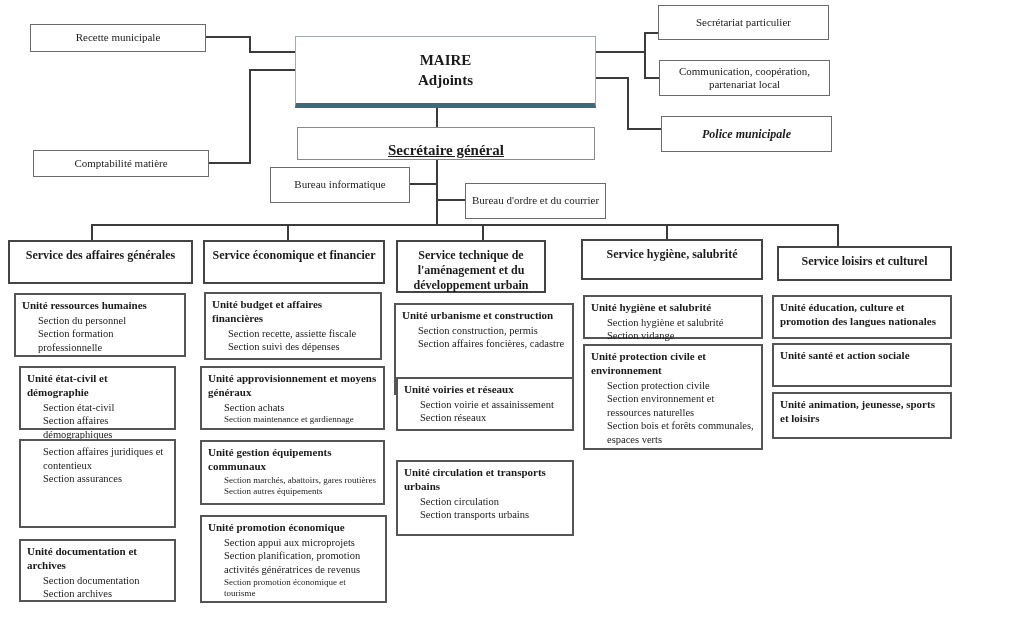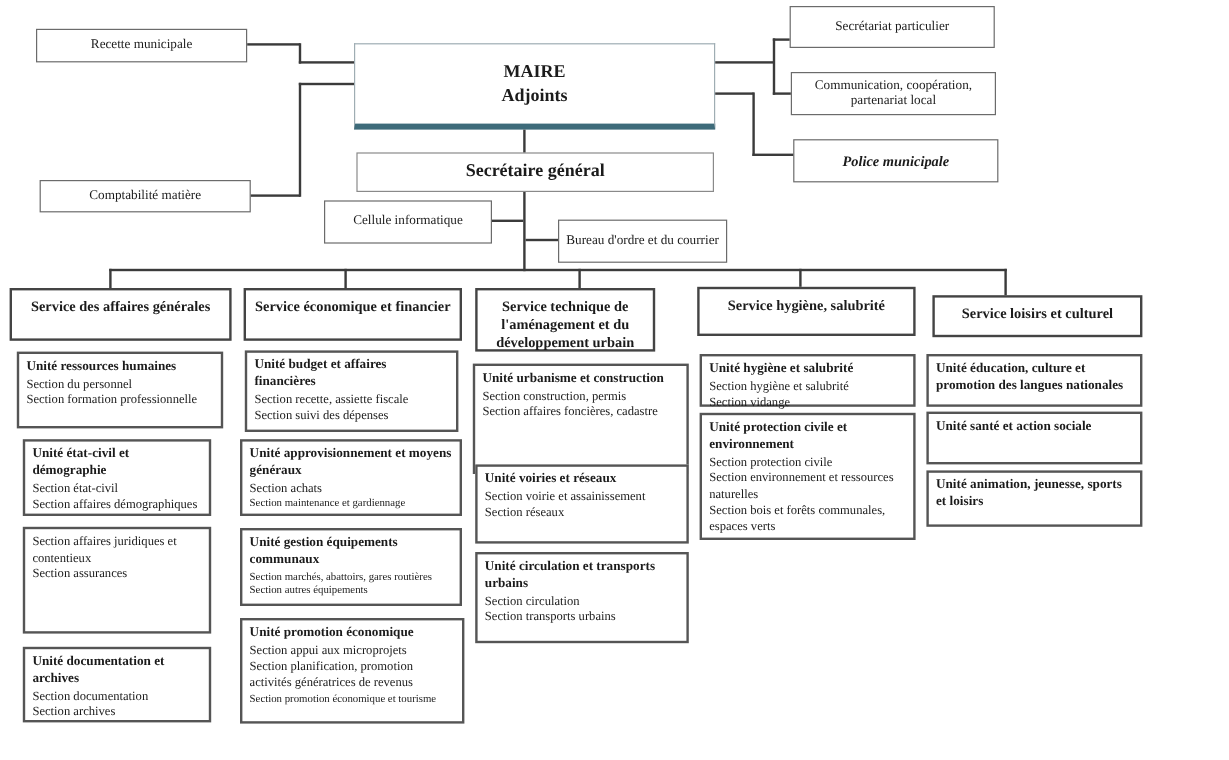--- a/index.html
+++ b/index.html
@@ -16,30 +16,30 @@
   .topbox{
     display:flex;align-items:center;justify-content:center;
     text-align:center;font-size:11px;line-height:1.2;padding:2px 4px;
   }
   .maire{
     border:1px solid #9fadb3;border-bottom:5px solid #3e6b7a;
     display:flex;flex-direction:column;align-items:center;justify-content:center;
     font-weight:bold;font-size:15px;line-height:1.35;
   }
   .sg{
-    border:1px solid #8a8a8a;display:flex;align-items:center;justify-content:center;
-    font-weight:bold;font-size:15px;
+    border:1px solid #8a8a8a;display:flex;align-items:flex-end;justify-content:center;
+    font-weight:bold;font-size:15px;text-decoration:underline;
   }
   .hdr{
     font-weight:bold;font-size:12px;text-align:center;
     padding:6px 6px 0 6px;line-height:1.25;border-color:#444;
   }
   .unit{padding:4px 6px;font-size:10.5px;line-height:1.3;border-color:#555;}
   .unit .t{font-weight:bold;font-size:11px;line-height:1.25;margin-bottom:1px;}
-  .unit .s{font-size:10.5px;}
+  .unit .s{font-size:10.5px;margin-left:16px;}
   .unit .s.small{font-size:9px;}
   .bold{font-weight:bold;font-size:12px;font-style:italic;}
   .line{position:absolute;background:#3b3b3b;}
 </style>
 </head>
 <body>
 
 <div class="box thin topbox" style="left:30px;top:24px;width:176px;height:28px">
   <span>Recette municipale</span>
 </div>
@@ -63,21 +63,21 @@
 
 <div class="box thin topbox bold" style="left:661px;top:116px;width:171px;height:36px">
   <span>Police municipale</span>
 </div>
 
 <div class="box sg" style="left:297px;top:127px;width:298px;height:33px">
   <span>Secrétaire général</span>
 </div>
 
 <div class="box thin topbox" style="left:270px;top:167px;width:140px;height:36px">
-  <span>Cellule informatique</span>
+  <span>Bureau informatique</span>
 </div>
 
 <div class="box thin topbox" style="left:465px;top:183px;width:141px;height:36px">
   <span>Bureau d'ordre et du courrier</span>
 </div>
 
 <div class="box hdr" style="left:8px;top:240px;width:185px;height:44px">
   <span>Service des affaires générales</span>
 </div>
 <div class="box hdr" style="left:203px;top:240px;width:182px;height:44px">
@@ -133,21 +133,21 @@
   <div class="s">Section appui aux microprojets</div>
   <div class="s">Section planification, promotion activités génératrices de revenus</div>
   <div class="s small">Section promotion économique et tourisme</div>
 </div>
 
 <div class="box unit" style="left:394px;top:303px;width:180px;height:92px">
   <div class="t">Unité urbanisme et construction</div>
   <div class="s">Section construction, permis</div>
   <div class="s">Section affaires foncières, cadastre</div>
 </div>
-<div class="box unit" style="left:396px;top:387px;width:178px;height:66px">
+<div class="box unit" style="left:396px;top:377px;width:178px;height:54px">
   <div class="t">Unité voiries et réseaux</div>
   <div class="s">Section voirie et assainissement</div>
   <div class="s">Section réseaux</div>
 </div>
 <div class="box unit" style="left:396px;top:460px;width:178px;height:76px">
   <div class="t">Unité circulation et transports urbains</div>
   <div class="s">Section circulation</div>
   <div class="s">Section transports urbains</div>
 </div>
 

